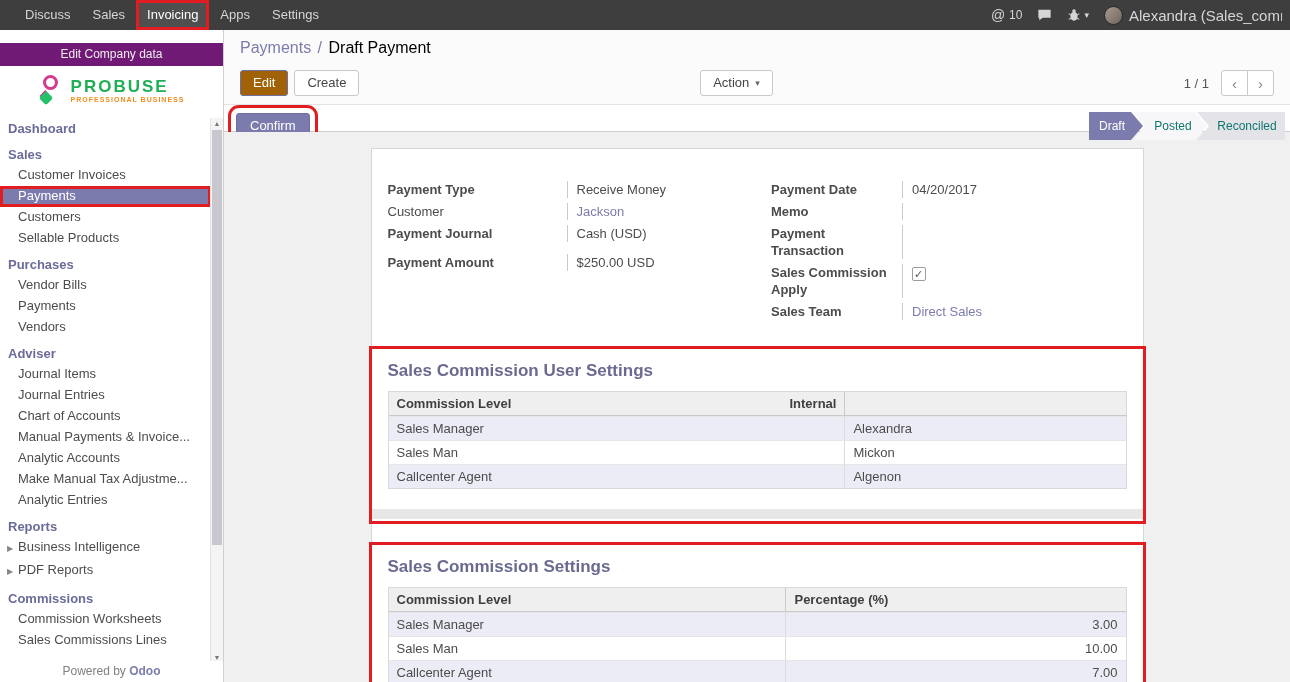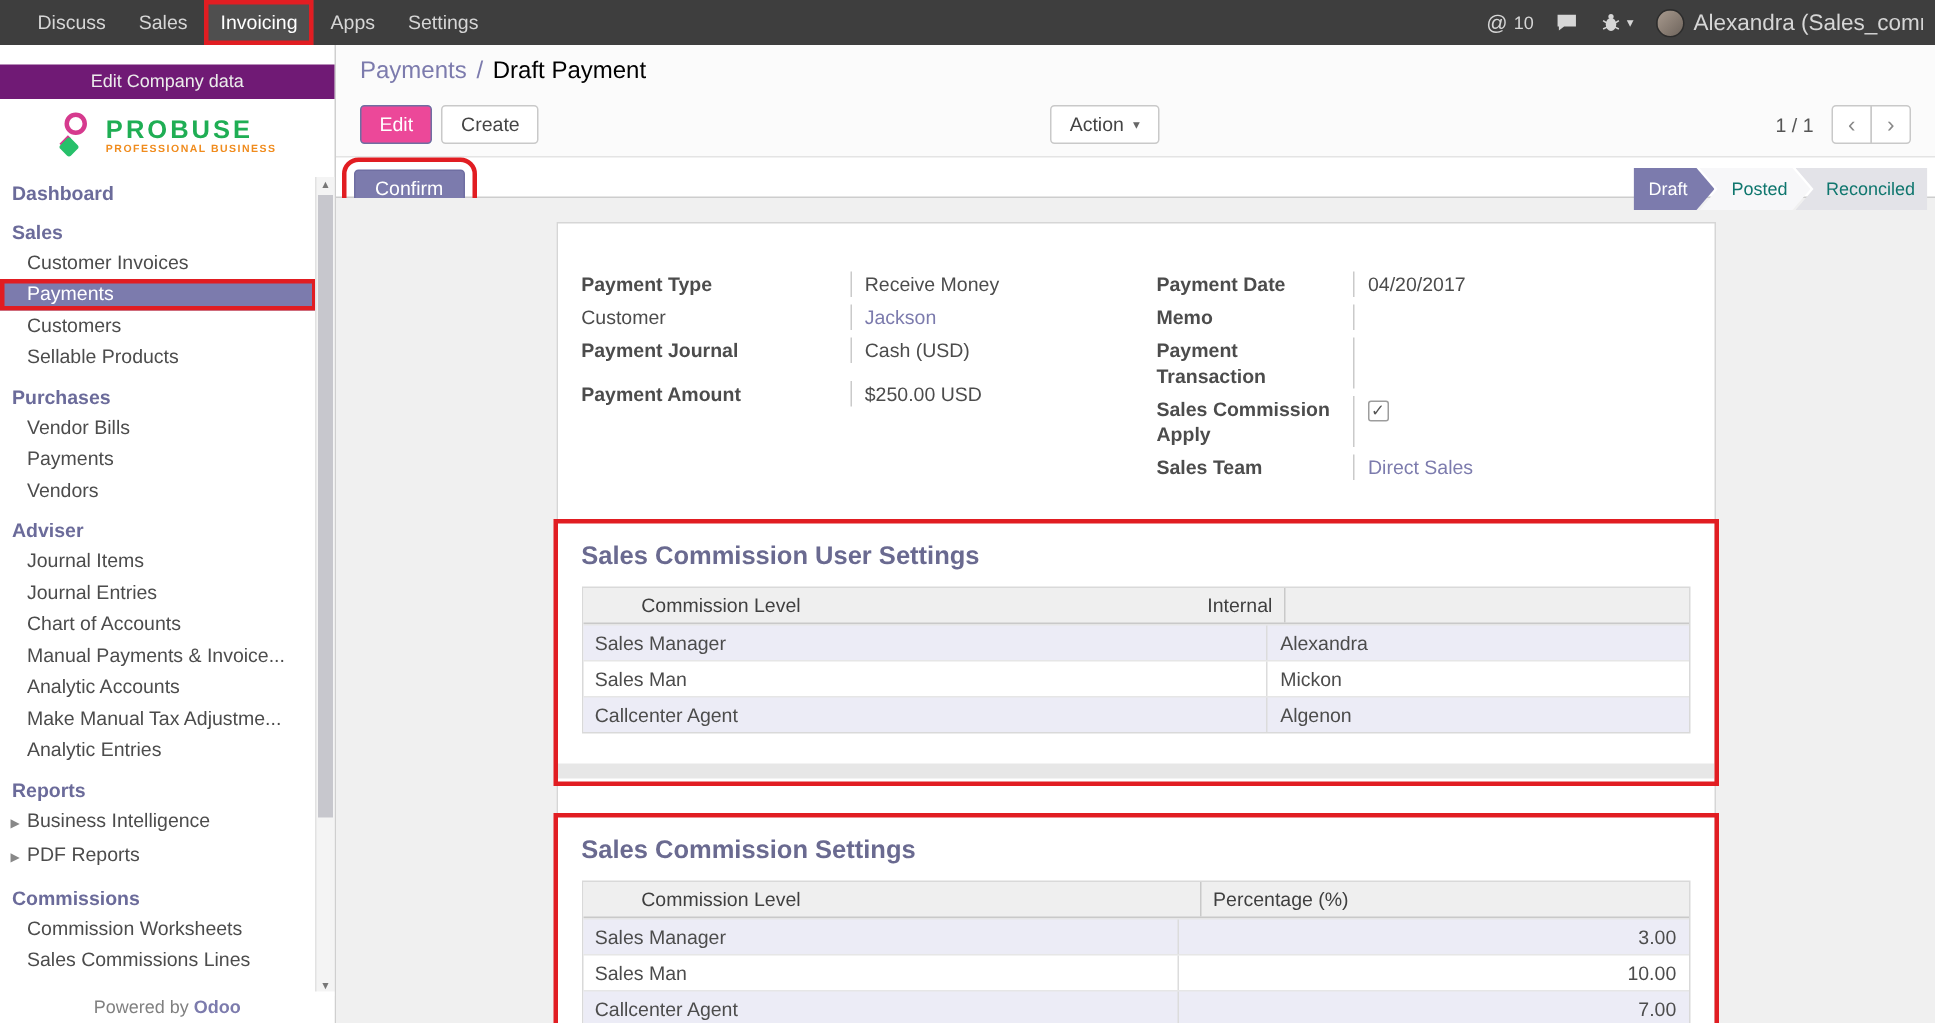--- a/index.html
+++ b/index.html
@@ -61,21 +61,21 @@
   .main { position:absolute; top:30px; left:224px; right:0; bottom:0; display:flex;
           flex-direction:column; background:#fbfbfb; }
   .control-panel { padding:9px 16px 0; height:74px; flex:none; }
   .breadcrumb { font-size:16px; margin-bottom:11px; }
   .breadcrumb .bc-parent { color:#7c7bad; cursor:pointer; }
   .breadcrumb .bc-sep { color:#7c7bad; margin:0 2px; }
   .breadcrumb .bc-current { color:#000000; }
   .cp-row { position:relative; display:flex; align-items:center; height:30px; }
   .btn { font-size:13px; padding:4px 12px 5px; border-radius:3px; cursor:pointer;
          border:1px solid #c9c9c9; background:#fff; color:#444; }
-  .btn-primary { background:#ec4899; border-color:#6f6ea2; color:#fff; }
+  .btn-primary { background:#a16207; border-color:#6f6ea2; color:#fff; }
   .btn + .btn { margin-left:6px; }
   .action-wrap { position:absolute; left:44.5%; }
   .action-btn { display:flex; align-items:center; gap:6px; }
   .action-btn .caret { color:#666; }
   .pager { margin-left:auto; display:flex; align-items:center; }
   .pager-count { color:#555; margin-right:12px; }
   .pager-btn { width:27px; height:26px; border:1px solid #c9c9c9; background:#fff; color:#888;
                display:flex; align-items:center; justify-content:center; font-size:15px; cursor:pointer; }
   .pager-btn.prev { border-radius:3px 0 0 3px; }
   .pager-btn.next { border-radius:0 3px 3px 0; margin-left:-1px; }
@@ -110,21 +110,21 @@
   .link { color:#7c7bad; cursor:pointer; }
   .checkbox { display:inline-block; width:14px; height:14px; border:1px solid #9d9d9d; background:#fff;
               border-radius:2px; position:relative; cursor:pointer; vertical-align:middle; }
   .checkbox.checked::after { content:"\2713"; position:absolute; top:-2px; left:1px; font-size:11px; color:#555; }
 
   
   .section { margin-top:24px; padding:12px 16px 2px; }
   .section.annotated { outline:3px solid #e11d22; }
   .section-title { font-size:17px; font-weight:bold; color:#6a6a90; margin:0 0 10px; }
   .tbl { border:1px solid #d9d9d9; }
-  .tbl-head { display:flex; background:#efefef; border-bottom:1px solid #c9c9c9; font-weight:normal; color:#3f3f3f;padding-left:31px; }
+  .tbl-head { display:flex; background:#efefef; border-bottom:1px solid #c9c9c9; font-weight:bold; color:#3f3f3f; }
   .tbl-head .cell1 { border-right:1px solid #c9c9c9; }
   .tbl-row { display:flex; border-top:1px solid #e6e6e6; }
   .tbl-row.alt { background:#ececf6; }
   .cell1 { padding:4px 8px; display:flex; justify-content:space-between; flex:none; }
   .cell2 { flex:1; padding:4px 8px; }
   .cell2.right { text-align:right; }
   .tbl-row .cell1 { border-right:1px solid #dcdcdc; }
   .section-strip { height:10px; background:#e7e7e7; margin:20px -16px 0; }
 </style>
 </head>

